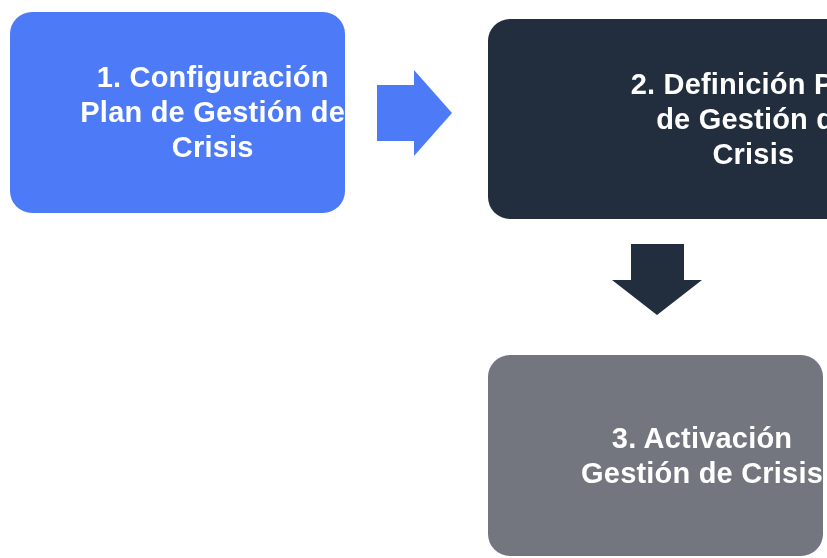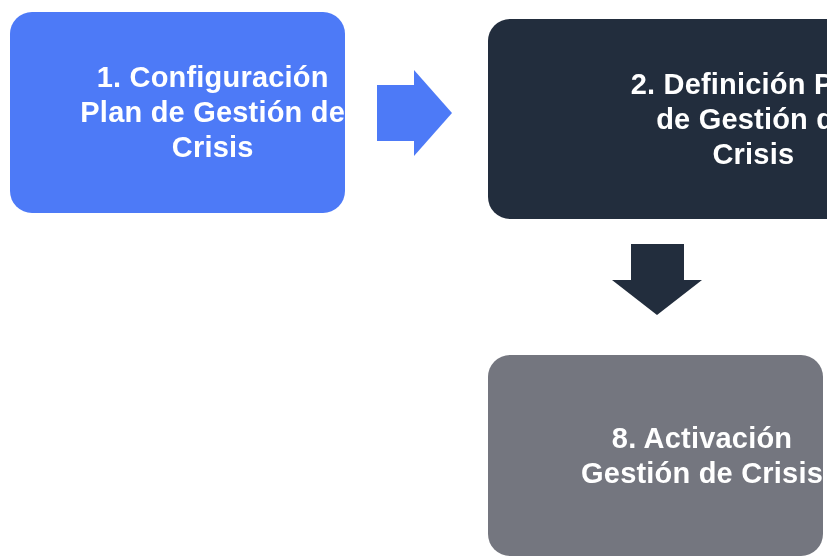--- a/index.html
+++ b/index.html
@@ -74,17 +74,17 @@
 de Gestión de
 Crisis</div>
   </div>
 
   <div class="arrow arrow-down">
     <div class="shaft" style="background-color: rgb(34, 45, 61);"></div>
     <div class="head" style="border-top-color: rgb(34, 45, 61);"></div>
   </div>
 
   <div class="step-box box-3" style="background-color: rgb(116, 118, 127);">
-    <div class="step-label" style="color: rgb(255, 255, 255);">8. Activación
+    <div class="step-label" style="color: rgb(255, 255, 255);">3. Activación
 Gestión de Crisis</div>
   </div>
 
 </div>
 
 </body></html>

